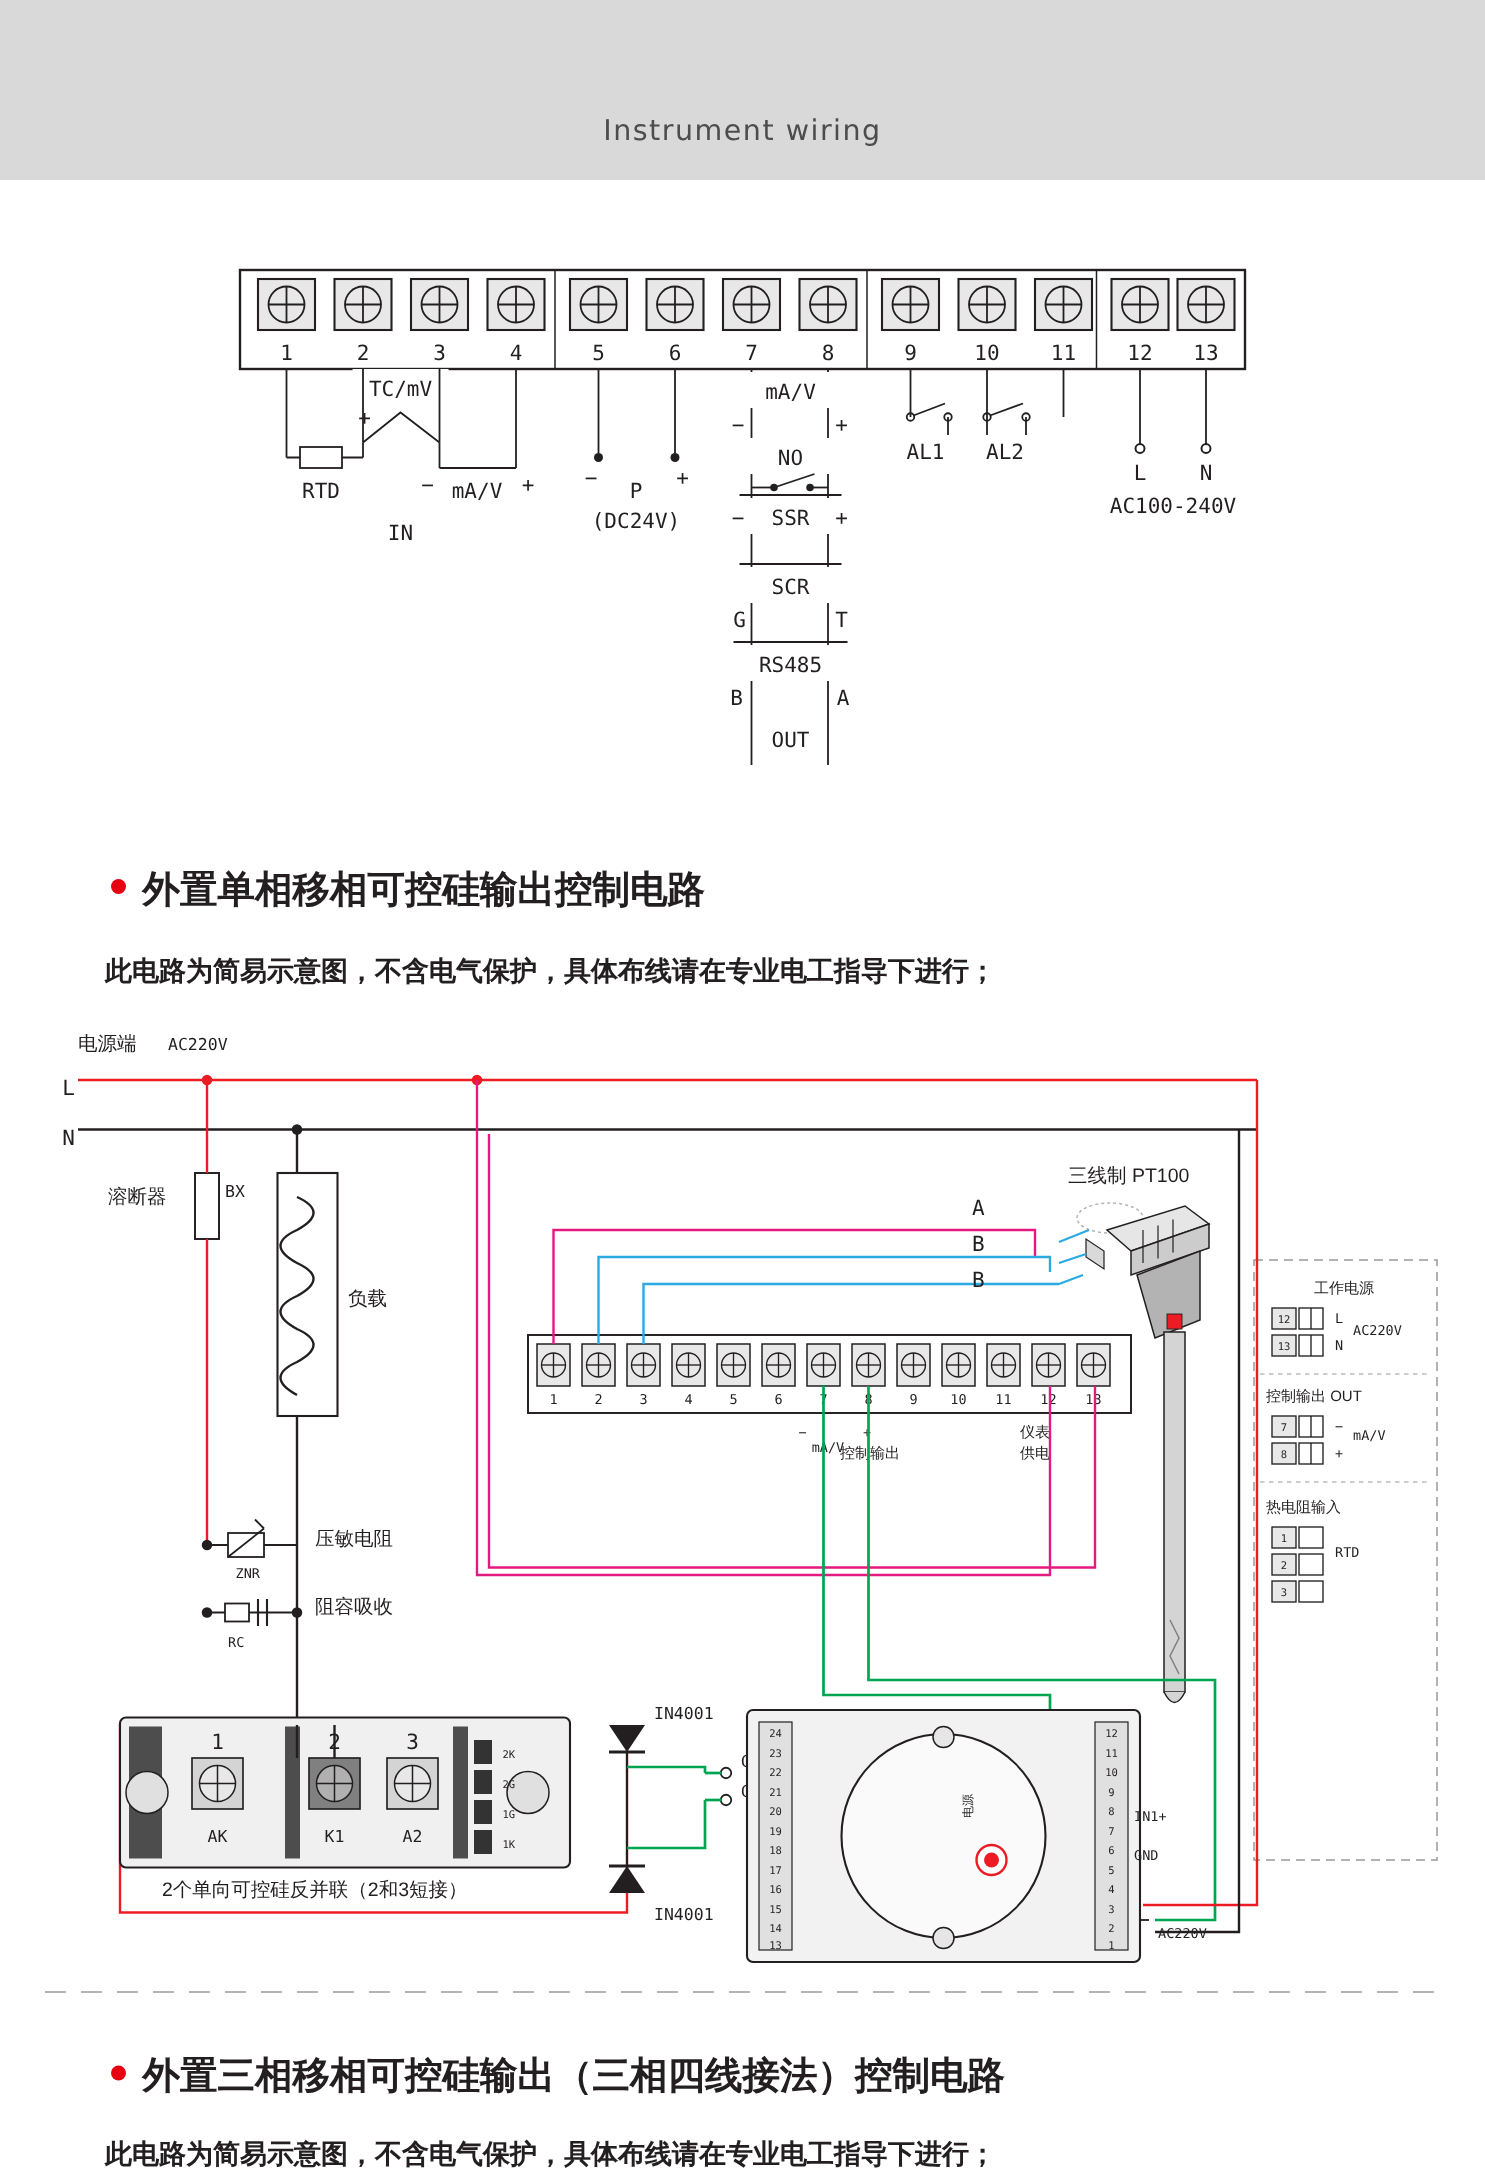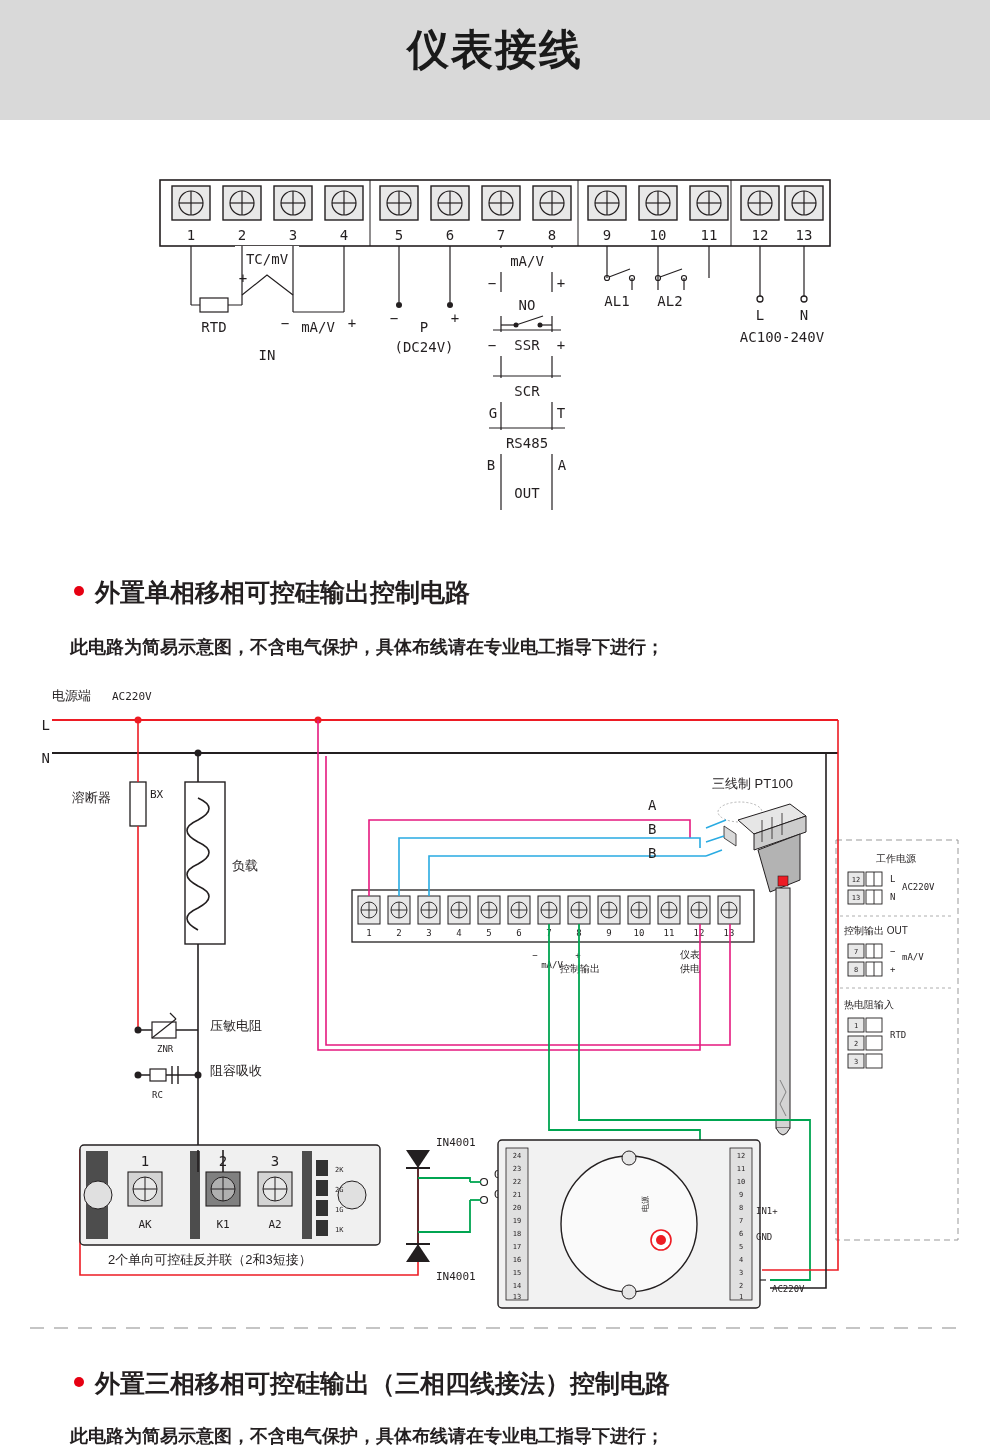--- a/index.html
+++ b/index.html
@@ -44,21 +44,21 @@
   .lbl-xs{font-size:9px;}
   .lbl-xxs{font-size:7px;}
   .cnlbl{font-family:"Liberation Sans", sans-serif;font-size:13px;fill:#231f20;}
   .cnlbl-s{font-family:"Liberation Sans", sans-serif;font-size:10px;fill:#231f20;}
   .cnlbl-xs{font-family:"Liberation Sans", sans-serif;font-size:8px;fill:#231f20;}
 </style>
 </head>
 <body>
 
 <div class="header">
-  <div class="title">仪表接线</div>
+  <div class="subtitle">Instrument wiring</div>
 </div>
 
 <div class="svgwrap">
 <svg width="990" height="1333" viewBox="0 0 990 1333" xmlns="http://www.w3.org/2000/svg">
 
   <g>
 
     <rect x="160" y="60" width="670" height="66" fill="none" stroke="#231f20" stroke-width="1.6"></rect>
 
     <g>

